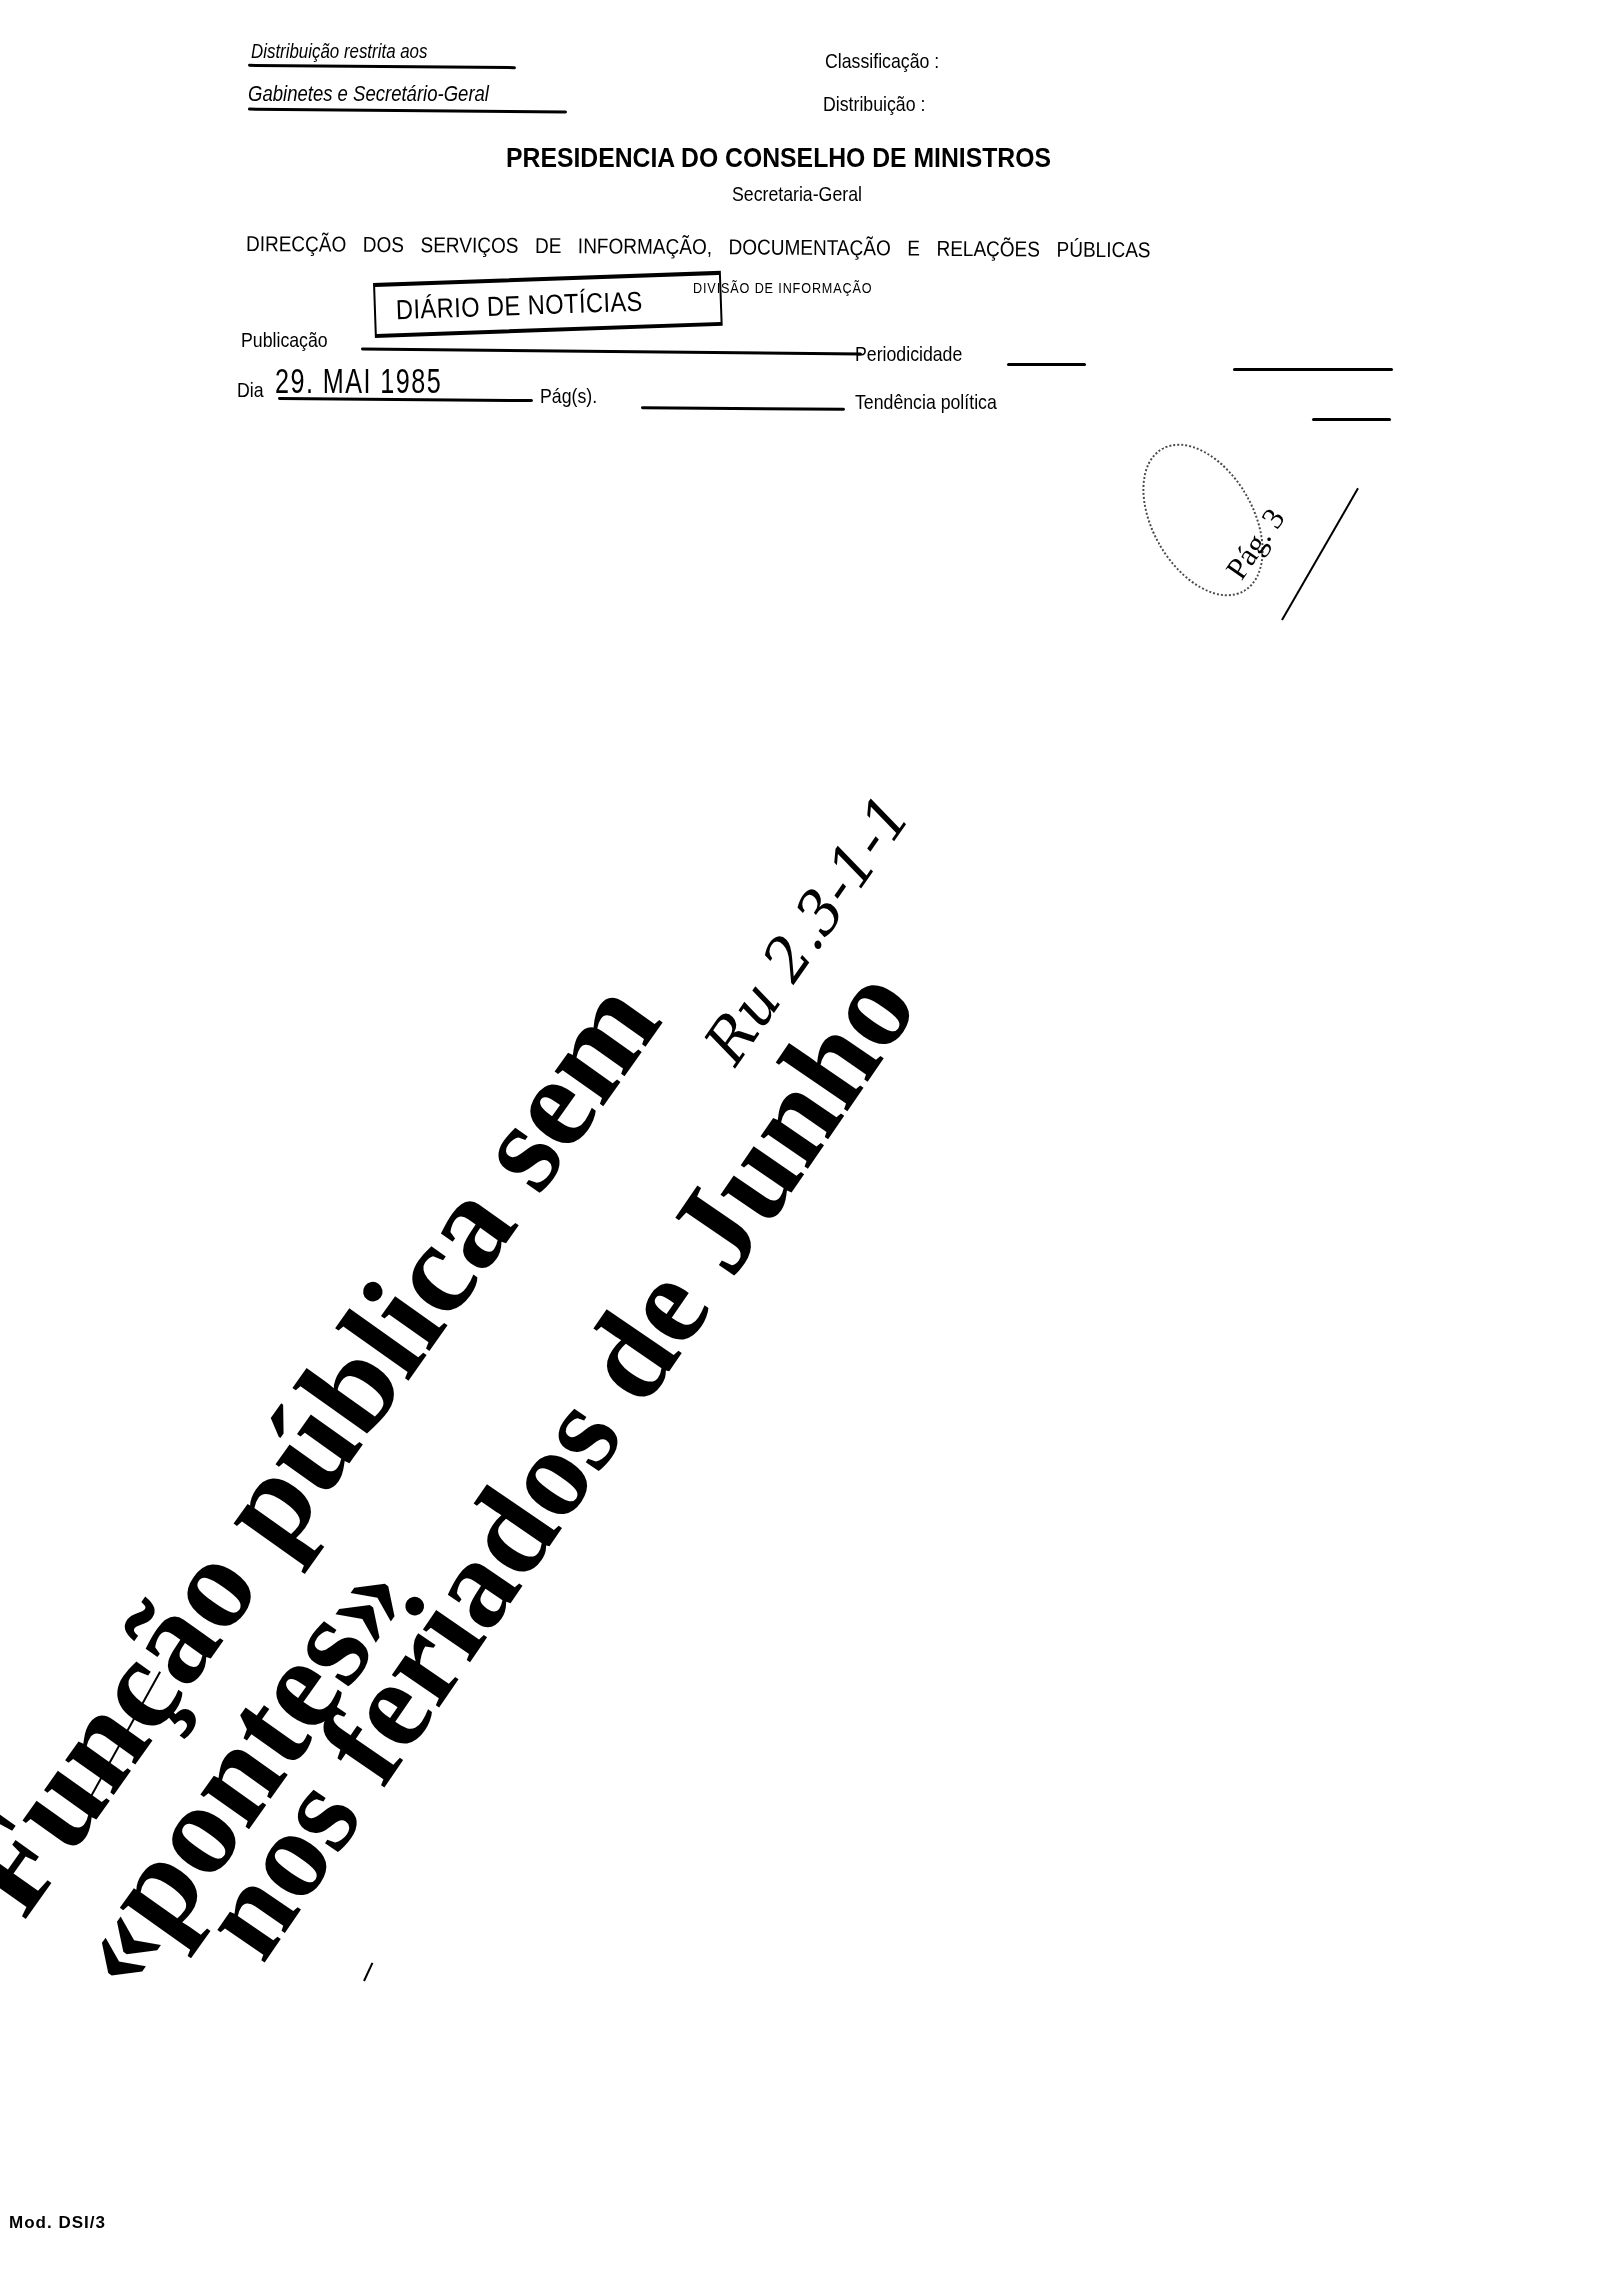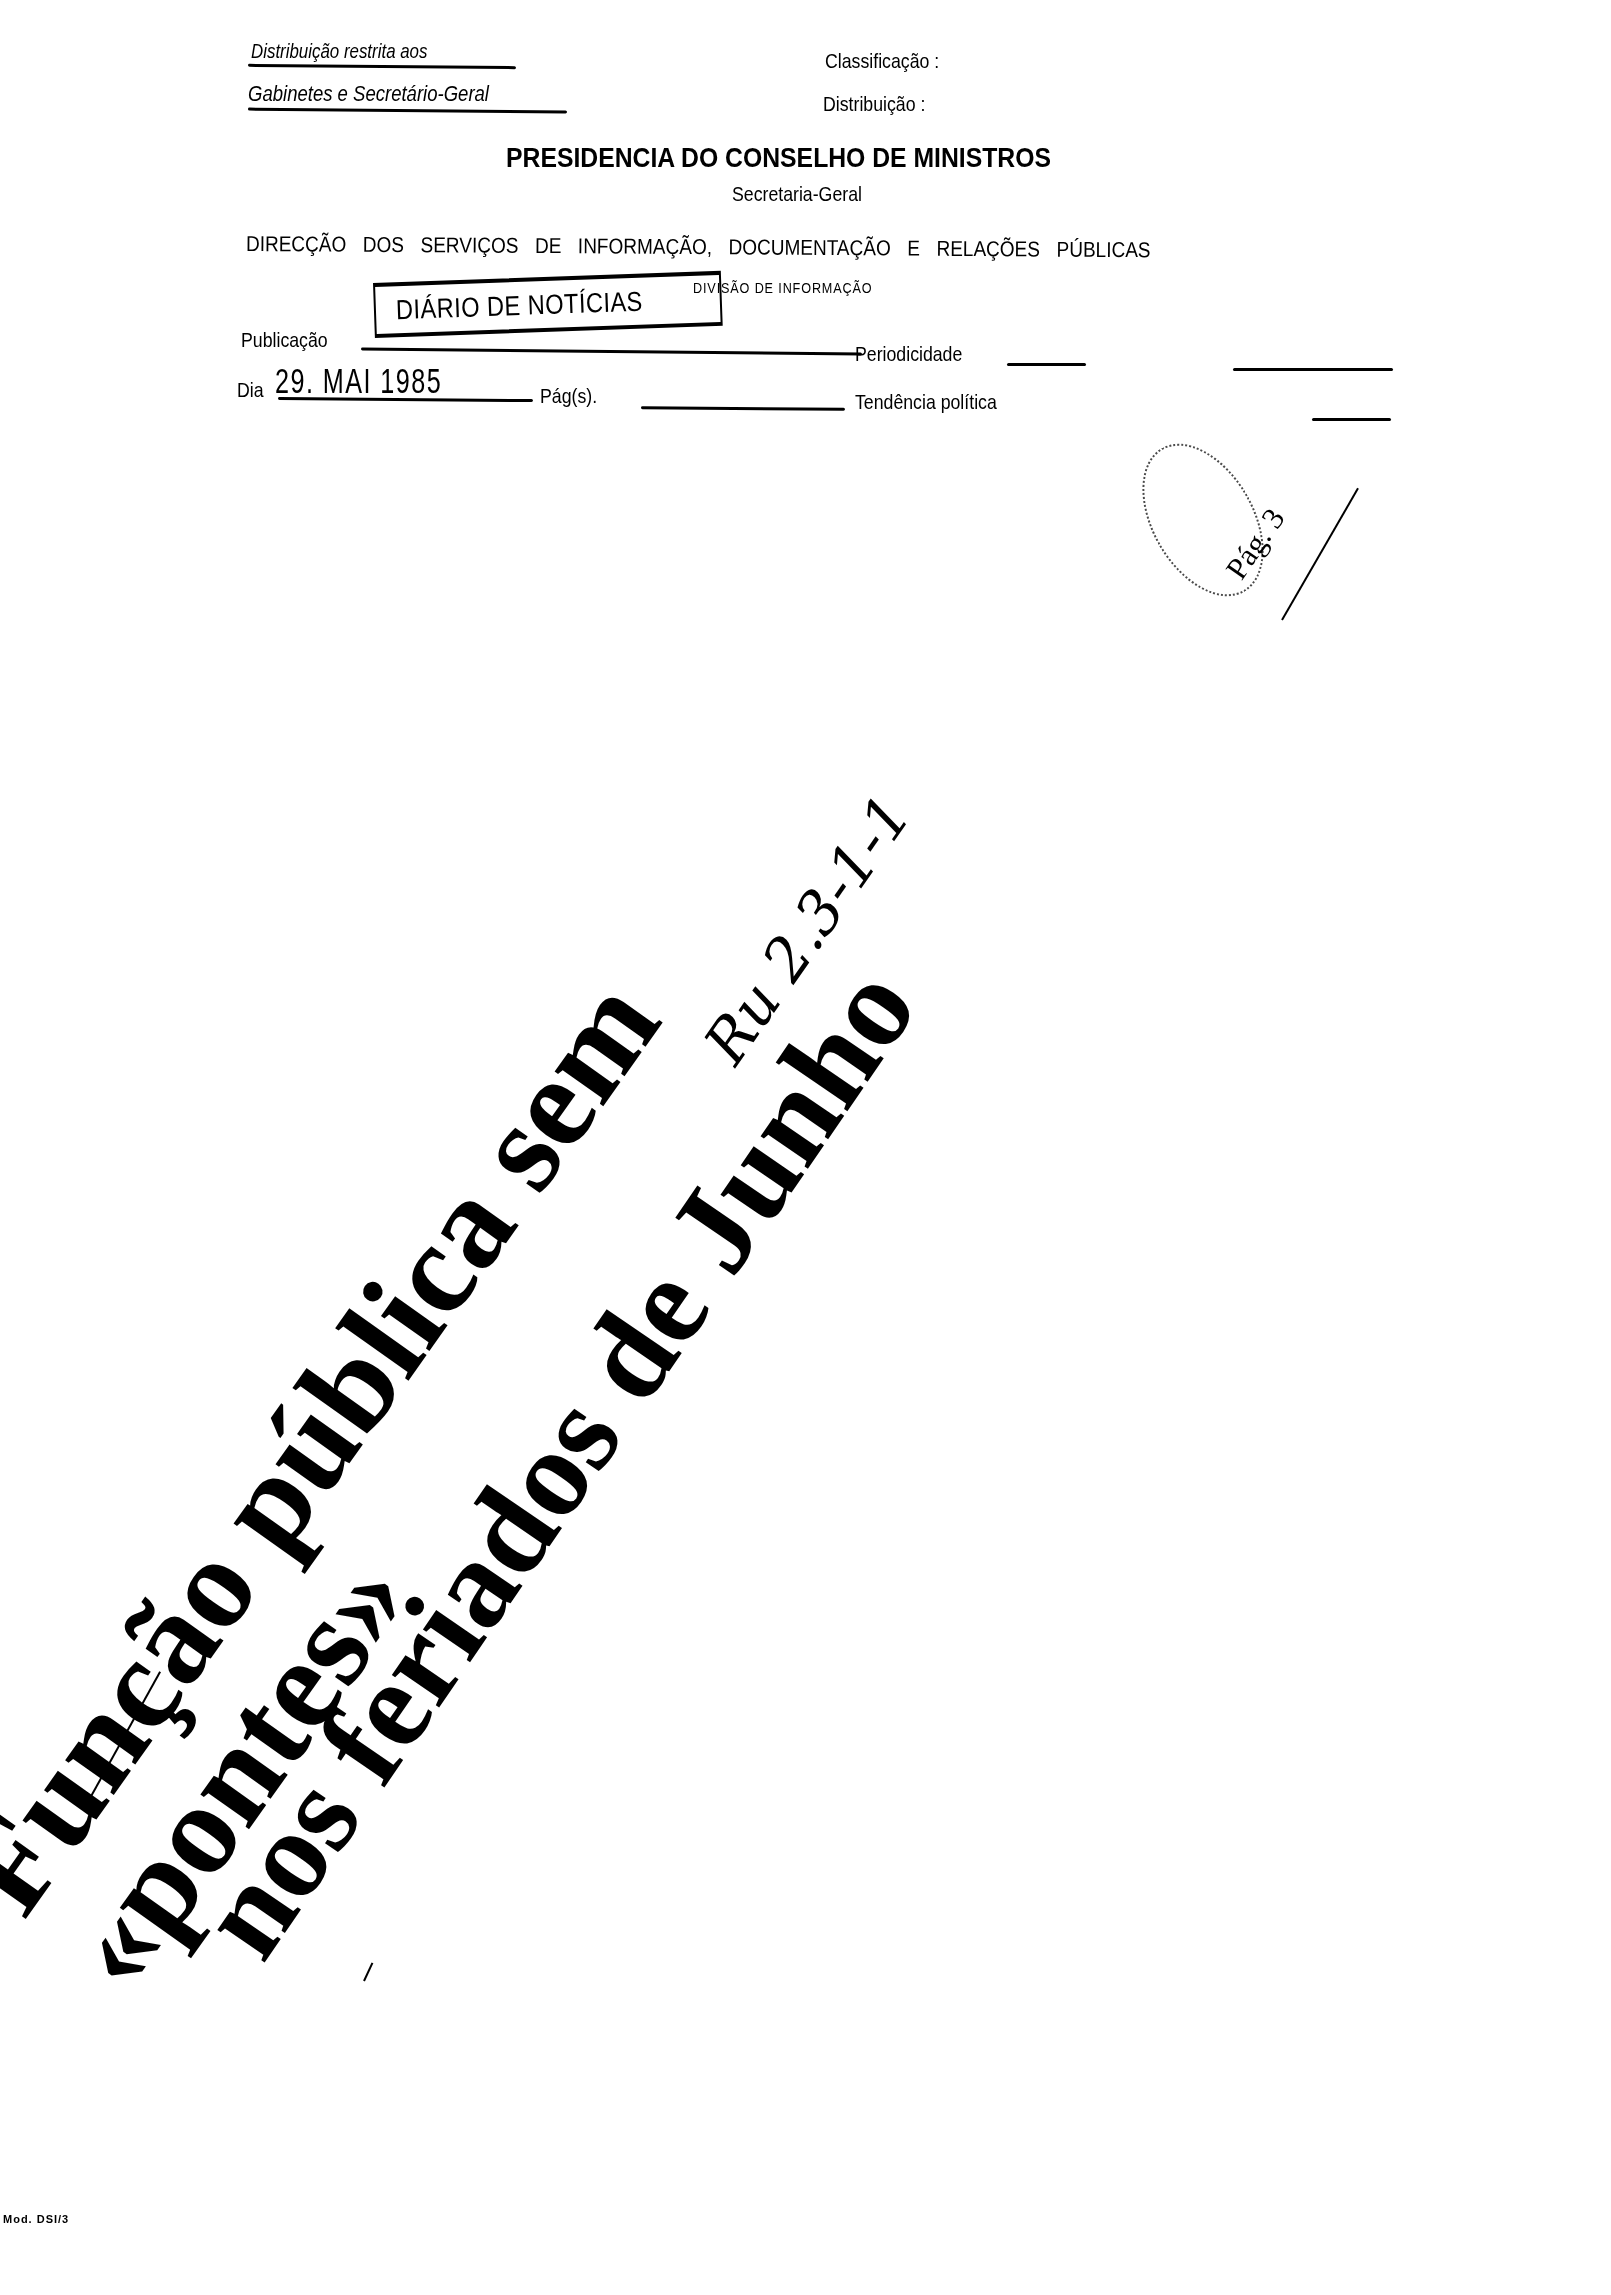--- a/index.html
+++ b/index.html
@@ -52,21 +52,21 @@
     .stamp-ring {
       position: absolute; left: 1152px; top: 437px; width: 98px; height: 162px;
       border: 2.9px dotted #000; border-radius: 50%; transform: rotate(-30deg); opacity: 0.7;
     }
     .handwriting {
       position: absolute; left: 747px; top: 1007px; font-family: "DejaVu Serif", serif;
       font-style: italic; font-size: 59px; transform: rotate(-55deg); transform-origin: left bottom;
     }
     .slash { position: absolute; background: #000; height: 2px; transform-origin: left center; }
 
-    .footer { left: 3px; top: 2213px; font-size: 11px; font-weight: bold; letter-spacing: 1px; }
+    .footer { left: 9px; top: 2213px; font-size: 17px; font-weight: bold; letter-spacing: 1px; }
   </style>
 </head>
 <body>
 
 <div class="abs ital restrict-1">Distribuição restrita aos</div>
 <div class="rule" style="left:248px; top:65px; width:268px; transform:rotate(0.5deg);"></div>
 <div class="abs ital restrict-2">Gabinetes e Secretário-Geral</div>
 <div class="rule" style="left:248px; top:109px; width:319px; transform:rotate(0.5deg);"></div>
 
 <div class="abs cond class-lbl">Classificação :</div>

